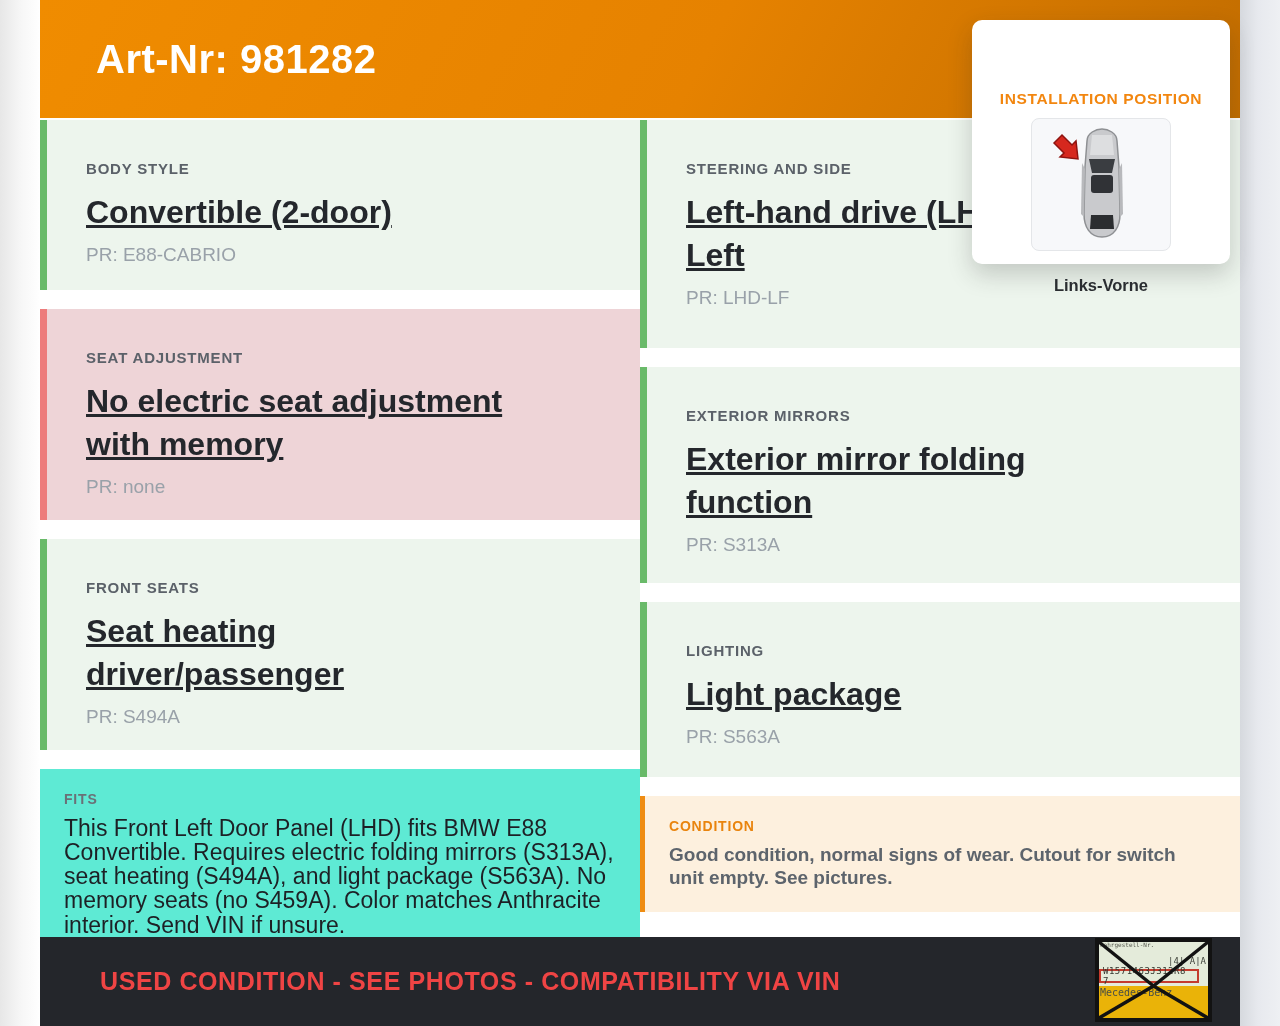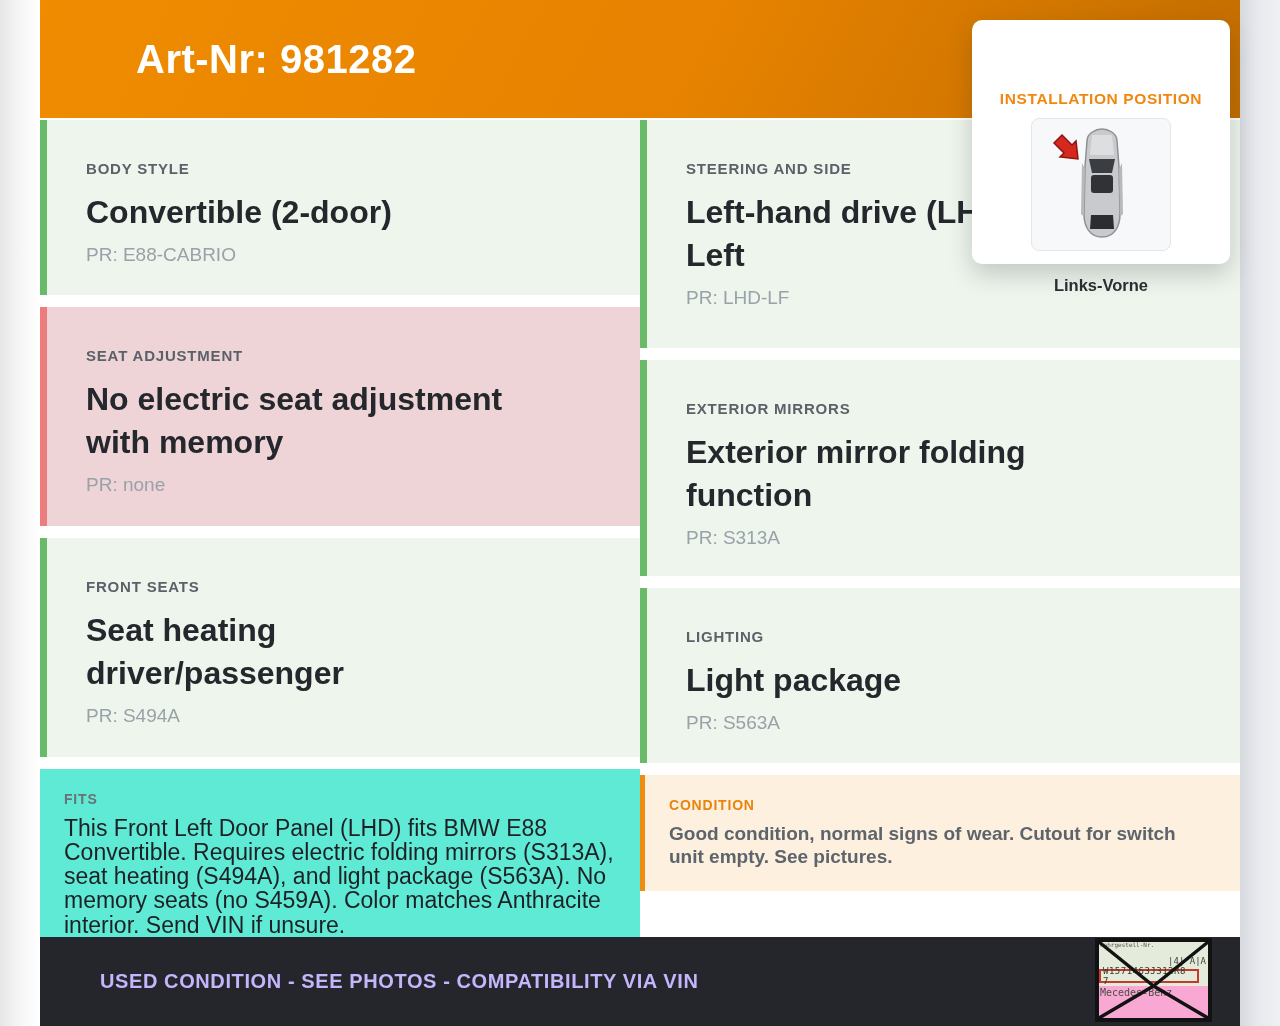--- a/index.html
+++ b/index.html
@@ -7,63 +7,63 @@
               font-family:"Liberation Sans", sans-serif; }
   .edge-left  { position:absolute; left:0; top:0; width:40px; height:1026px;
                 background:linear-gradient(90deg,#e7e7e7 0%,#f7f7f7 55%,#ffffff 100%); }
   .edge-right { position:absolute; left:1240px; top:0; width:40px; height:1026px;
                 background:linear-gradient(90deg,#d6d9de 0%,#e7e9ee 45%,#eef0f3 100%); }
   .page { position:absolute; left:40px; top:0; width:1200px; height:1026px; background:#fff; }
 
   
   .header { position:absolute; left:0; top:0; width:1200px; height:118px;
             background:linear-gradient(118deg,#f08c00 0%,#e68200 55%,#c26d00 100%);
-            display:flex; align-items:center; padding-left:96px; }
+            display:flex; align-items:center; padding-left:56px; }
   .header h1 { color:#ffffff; font-size:40px; font-weight:800; letter-spacing:0.5px; }
 
   
   .install-card { position:absolute; left:932px; top:20px; width:258px; height:244px;
                   background:#ffffff; border-radius:10px; z-index:20;
                   box-shadow:0 10px 24px rgba(40,40,40,0.22); text-align:center; padding-top:22px; }
   .install-title { color:#f2860f; font-size:15.5px; font-weight:bold; letter-spacing:0.6px;margin-top:48px; }
   .install-imgbox { width:140px; height:133px; margin:10px auto 0 auto; background:#f7f8fa;
                     border:1px solid #e4e6e9; border-radius:8px; position:relative; overflow:hidden; }
   .install-pos { margin-top:25px; color:#2a2d31; font-size:16.5px; font-weight:bold; }
 
   
   .main { position:absolute; left:0; top:118px; width:1200px; height:819px; background:#fff;
           display:flex; padding-top:2px; }
-  .col { width:600px; display:flex; flex-direction:column; gap:12px; }
+  .col { width:600px; display:flex; flex-direction:column; gap:19px; }
   .card { padding:40px 26px 0 39px; }
   .card.green { background:#edf5ed; border-left:7px solid #69ba69; }
   .card.red   { background:#eed4d7; border-left:7px solid #ed7c7c; }
   .card-label { color:#5b6169; font-size:15px; font-weight:bold; letter-spacing:0.8px; margin-bottom:14px; }
   .card-title { color:#24272c; font-size:32px; font-weight:bold; line-height:43px;
-                white-space:pre-line; margin-bottom:10px; }
+                white-space:pre-line; margin-bottom:10px;text-decoration:underline; }
   .card-pr { color:#99a1a9; font-size:19px; }
   .l1{height:177px} .l2{height:221px} .l3{height:220px}
   .r1{height:228px} .r2{height:216px} .r3{height:175px}
 
   .note-card { padding:22px 24px 0 24px; }
   .note-label { font-size:14px; font-weight:bold; letter-spacing:0.8px; margin-bottom:9px; }
   .fits-card { background:#5eead4; flex:1; }
   .fits-card .note-label { color:#6a7077; }
   .fits-text { color:#1d2025; font-size:23px; font-weight:normal; line-height:24.3px; white-space:pre-line; }
   .cond-card { background:#fdf0de; border-left:5px solid #ef8c12; height:116px; }
   .cond-card .note-label { color:#e9840e; }
   .cond-text { color:#5d646c; font-size:19px; font-weight:bold; line-height:23px; white-space:pre-line; }
 
   
   .footer { position:absolute; left:0; top:937px; width:1200px; height:89px; background:#24262b;
             display:flex; align-items:center; padding-left:60px; }
-  .footer-text { color:#c4b5fd; font-size:20px; font-weight:bold; letter-spacing:0.6px; }
+  .footer-text { color:#ef4444; font-size:25px; font-weight:bold; letter-spacing:0.6px; }
 
   
   .envelope { position:absolute; left:1055px; top:938px; width:117px; height:84px;
-              background:#f9a8d4; z-index:25; overflow:hidden; }
+              background:#eab308; z-index:25; overflow:hidden; }
   .env-tint { position:absolute; left:0; top:0; width:117px; height:48px; background:#e4ebda; }
   .env-doclabel { position:absolute; left:5px; top:3px; font-size:6px; color:#55584e;
                   font-family:"DejaVu Sans Mono", monospace; }
   .env-partial { position:absolute; right:6px; top:18px; font-size:9px; color:#3c4038;
                  font-family:"DejaVu Sans Mono", monospace; }
   .env-vinbox { position:absolute; left:4px; top:31px; width:100px; height:14px;
                 border:2px solid #c43b2e; display:flex; align-items:center; padding-left:2px; }
   .env-vin { font-size:9px; color:#33362f; font-family:"DejaVu Sans Mono", monospace; letter-spacing:0.5px; }
   .env-brand { position:absolute; left:5px; top:49px; font-size:10px; color:#4a4f45;
                font-family:"DejaVu Sans Mono", monospace; }

